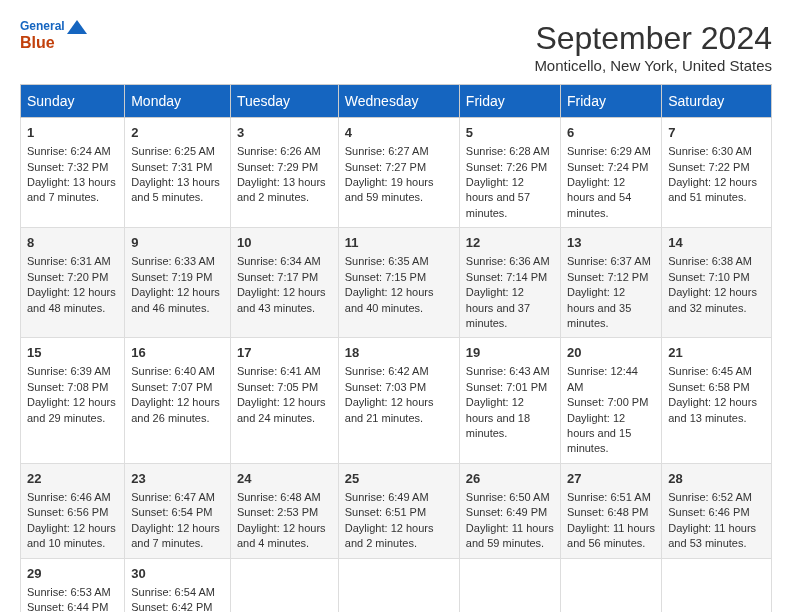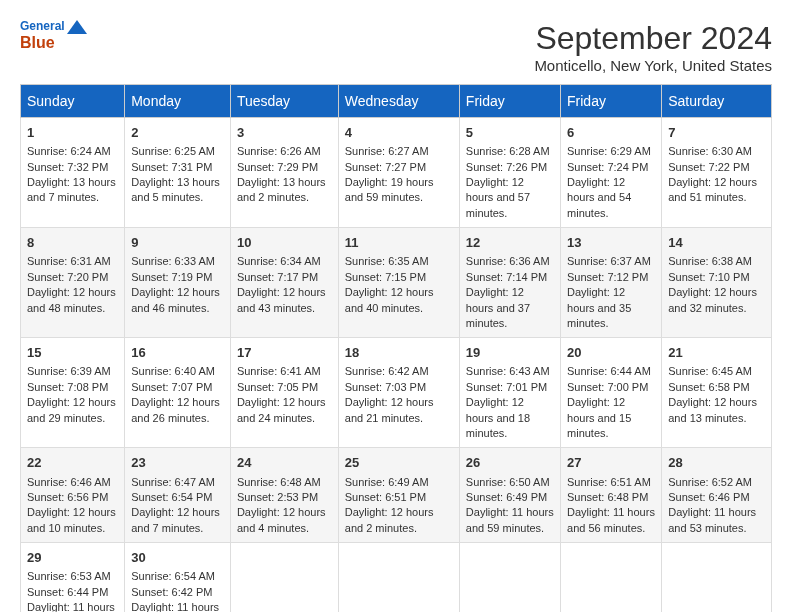--- a/index.html
+++ b/index.html
@@ -230,21 +230,21 @@
         <span>Daylight: 12 hours and 21 minutes.</span>
       </td>
         <td>
         <span class="day-num">19</span>
         <span>Sunrise: 6:43 AM</span><br>
         <span>Sunset: 7:01 PM</span><br>
         <span>Daylight: 12 hours and 18 minutes.</span>
       </td>
         <td>
         <span class="day-num">20</span>
-        <span>Sunrise: 6:44 AM</span><br>
+        <span>Sunrise: 12:44 AM</span><br>
         <span>Sunset: 7:00 PM</span><br>
         <span>Daylight: 12 hours and 15 minutes.</span>
       </td>
         <td>
         <span class="day-num">21</span>
         <span>Sunrise: 6:45 AM</span><br>
         <span>Sunset: 6:58 PM</span><br>
         <span>Daylight: 12 hours and 13 minutes.</span>
       </td>
       </tr>

